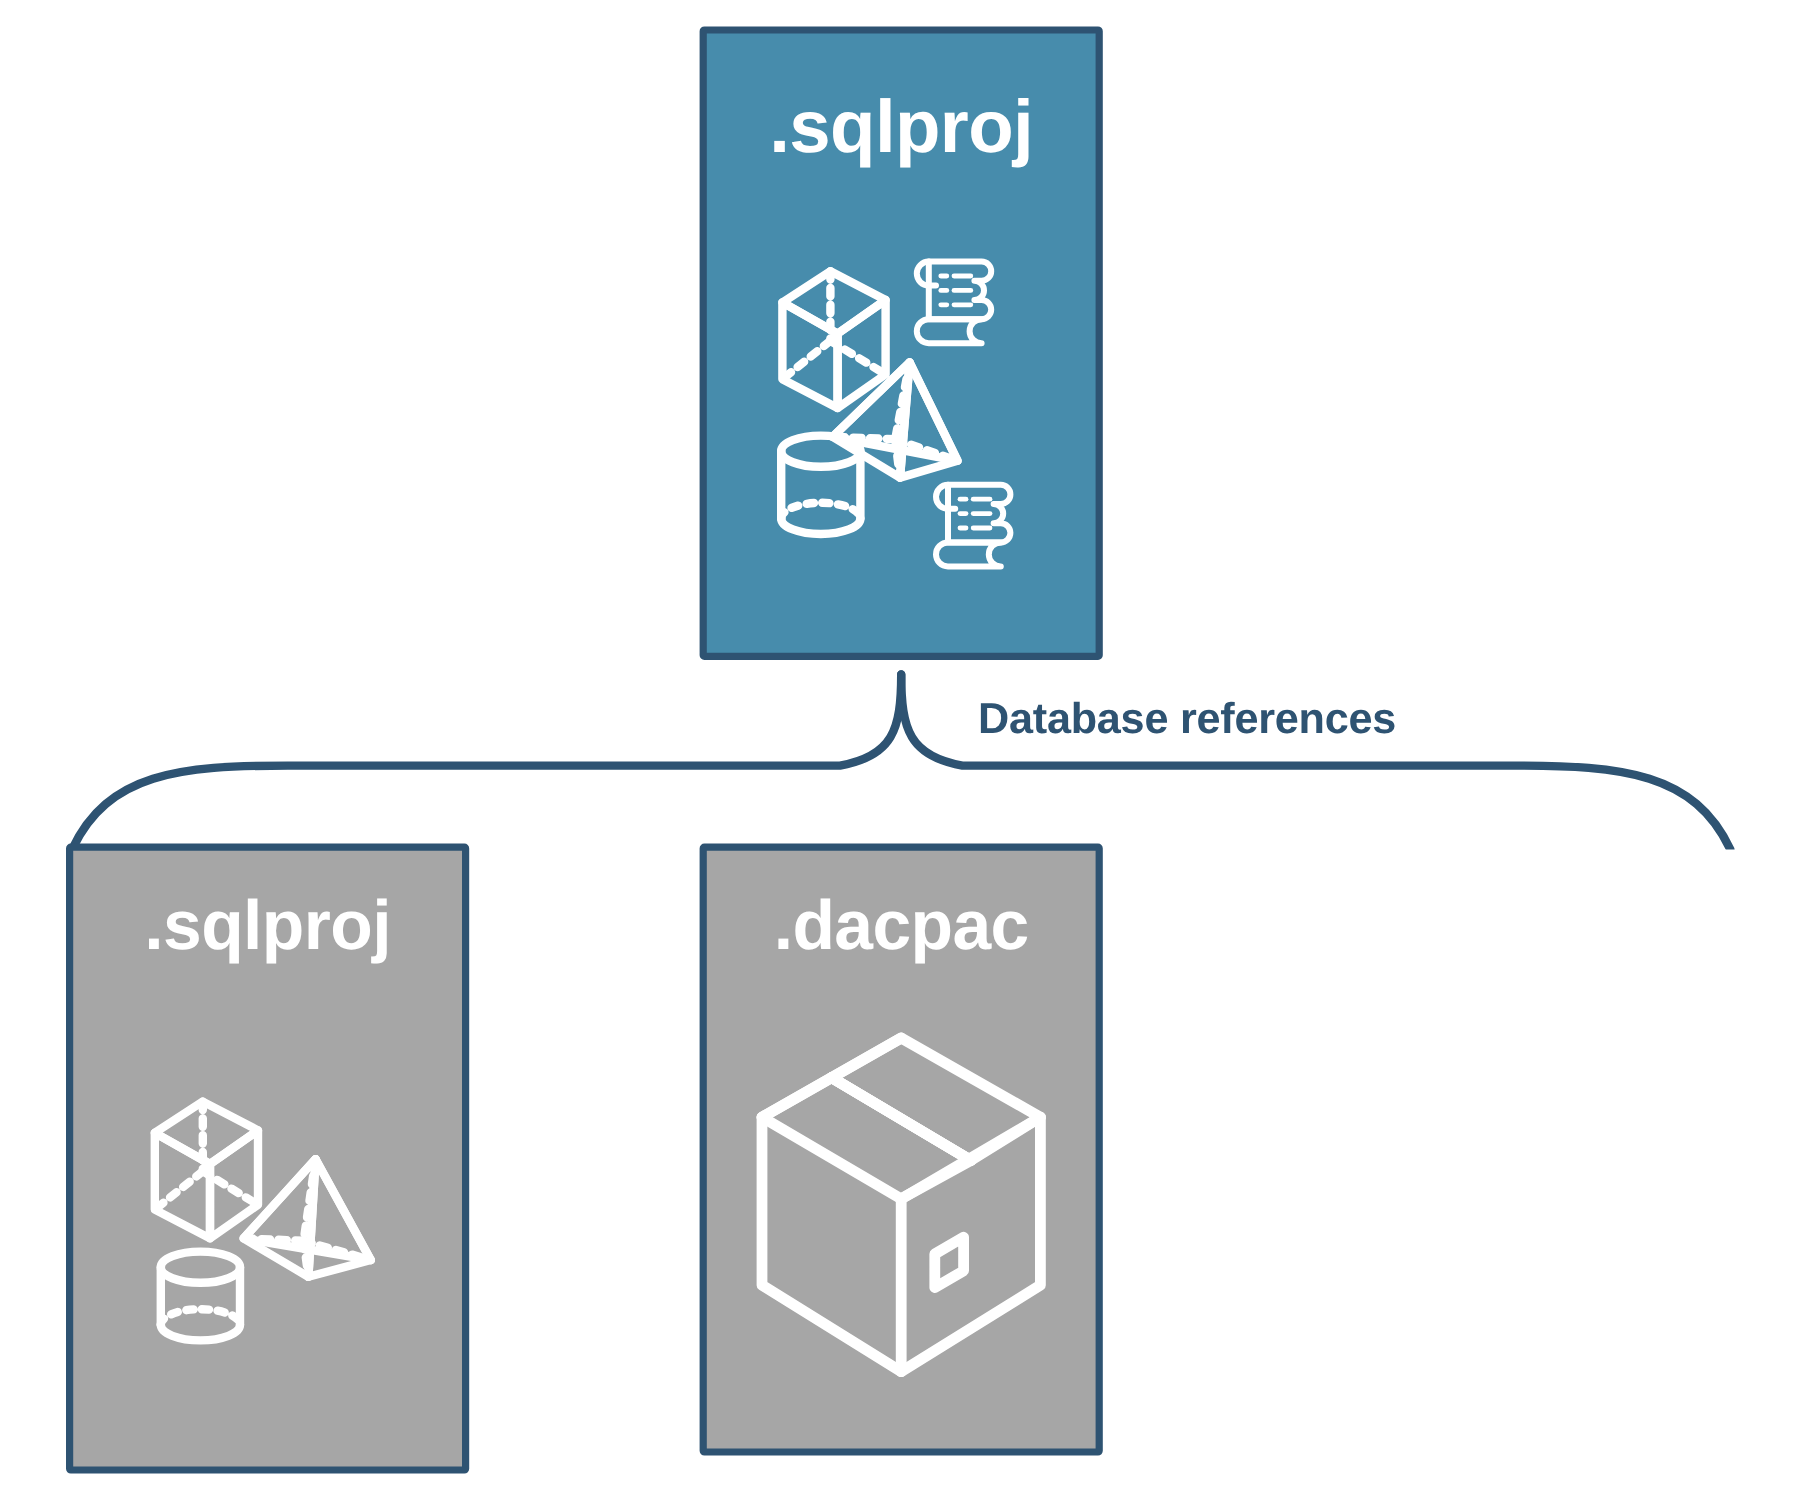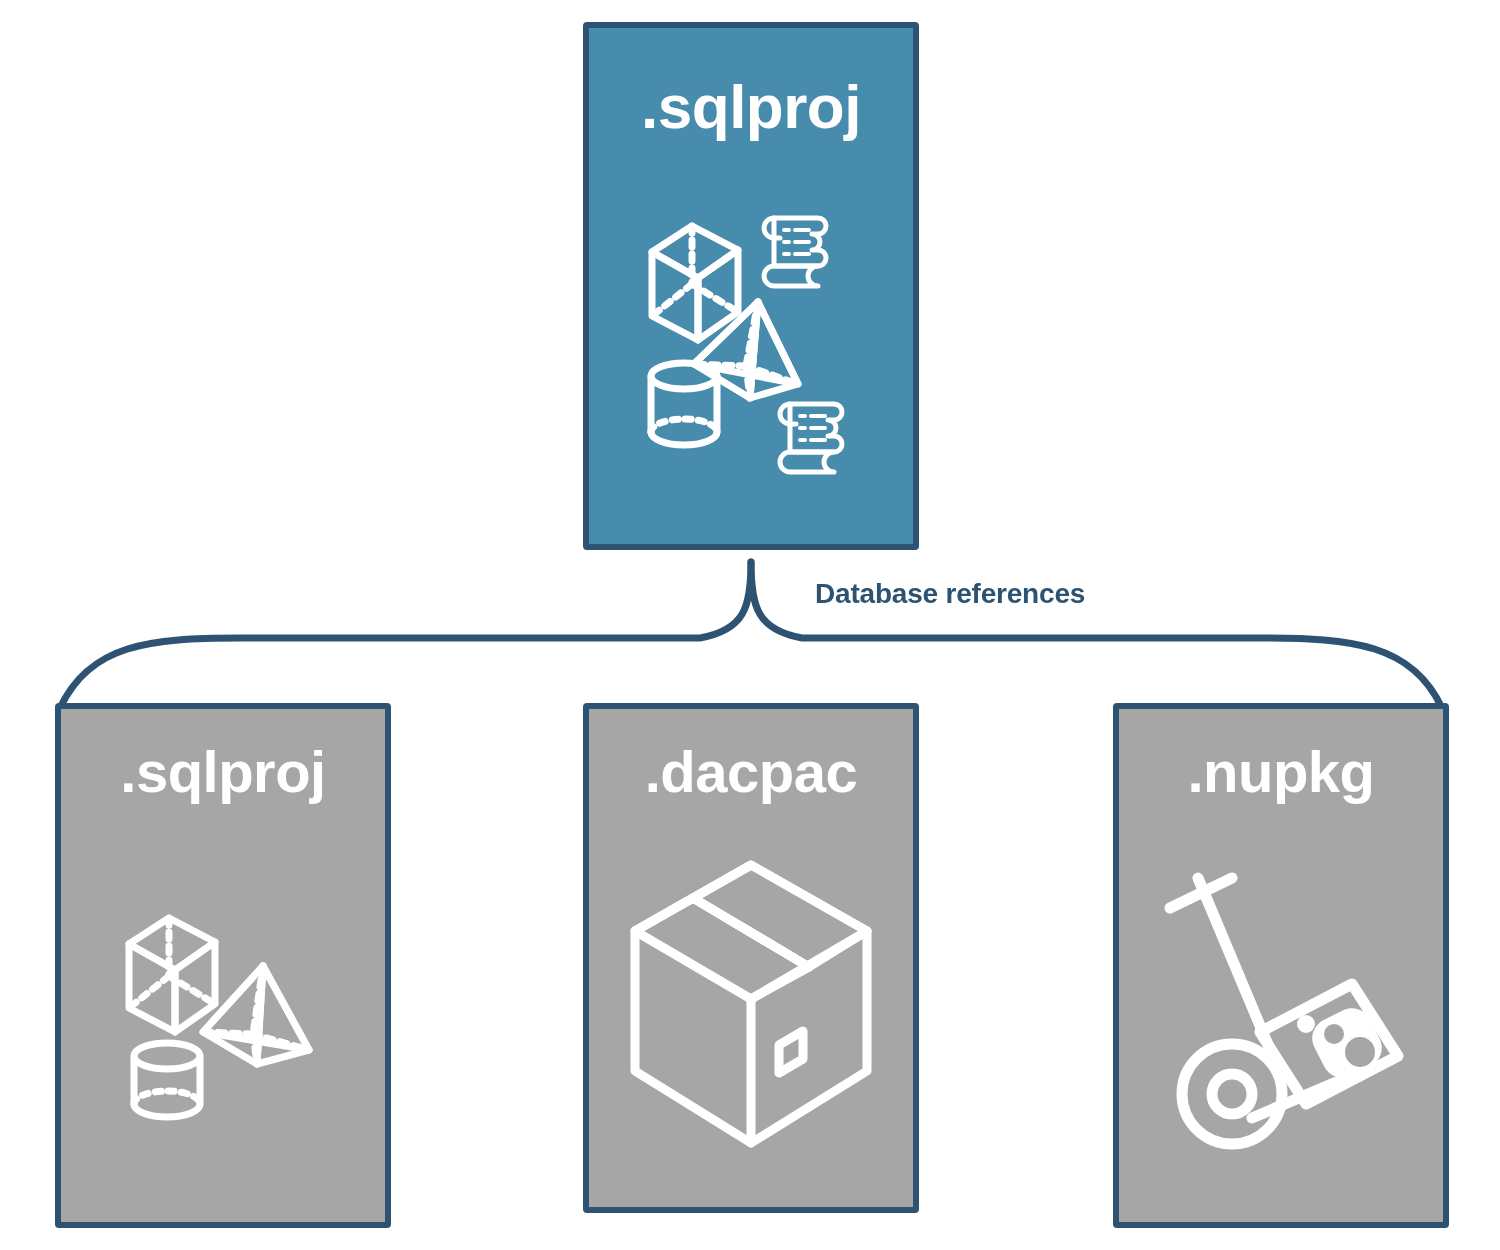--- a/index.html
+++ b/index.html
@@ -82,21 +82,21 @@
     left: 0; top: 548px;
     width: 1500px; height: 160px;
     pointer-events: none;
   }
 
   
   #label-db-references {
     position: absolute;
     left: 815px;
     top: 578px;
-    font-size: 28px;
+    font-size: 36px;
     font-weight: bold;
     color: #2E5372;
     white-space: nowrap;
     letter-spacing: -0.2px;
   }
 </style>
 </head>
 <body>
 
 <div id="canvas">
@@ -242,44 +242,14 @@
         <path d="M182 108 L240 72" stroke-dasharray="0"></path>
         <path d="M66 39 L182 108"></path>
         <path d="M95 90 L209 22" stroke="none"></path>
         <path d="M124 140 L182 108"></path>
 
         <path d="M152 186 L176 172 L176 200 L152 214 Z"></path>
       </svg>
     </div>
   </div>
 
-  <div class="card gray" id="card-nupkg">
-    <div class="card-title">.nupkg</div>
-
-    <div class="icon-area">
-      <svg width="250" height="280" viewBox="0 0 250 280" fill="none" stroke="#ffffff" stroke-width="11" stroke-linecap="round" stroke-linejoin="round">
-
-        <path d="M14 36 L76 6"></path>
-
-        <path d="M42 6 L126 206"></path>
-
-        <path d="M96 246 L218 194"></path>
-
-        <circle cx="76" cy="222" r="50"></circle>
-        <circle cx="76" cy="222" r="20"></circle>
-
-        <path d="M104 160 L196 112 L242 184 L150 232 Z"></path>
-
-        <g stroke="none" fill="#ffffff">
-          <rect x="160" y="140" width="62" height="62" rx="20" transform="rotate(-27 191 171)"></rect>
-        </g>
-        <g stroke="none" fill="#A6A6A6">
-          <circle cx="178" cy="162" r="10"></circle>
-          <circle cx="204" cy="180" r="15"></circle>
-        </g>
-        <g stroke="none" fill="#ffffff">
-          <circle cx="150" cy="152" r="9"></circle>
-        </g>
-      </svg>
-    </div>
-  </div>
 
 </div>
 
 </body></html>

